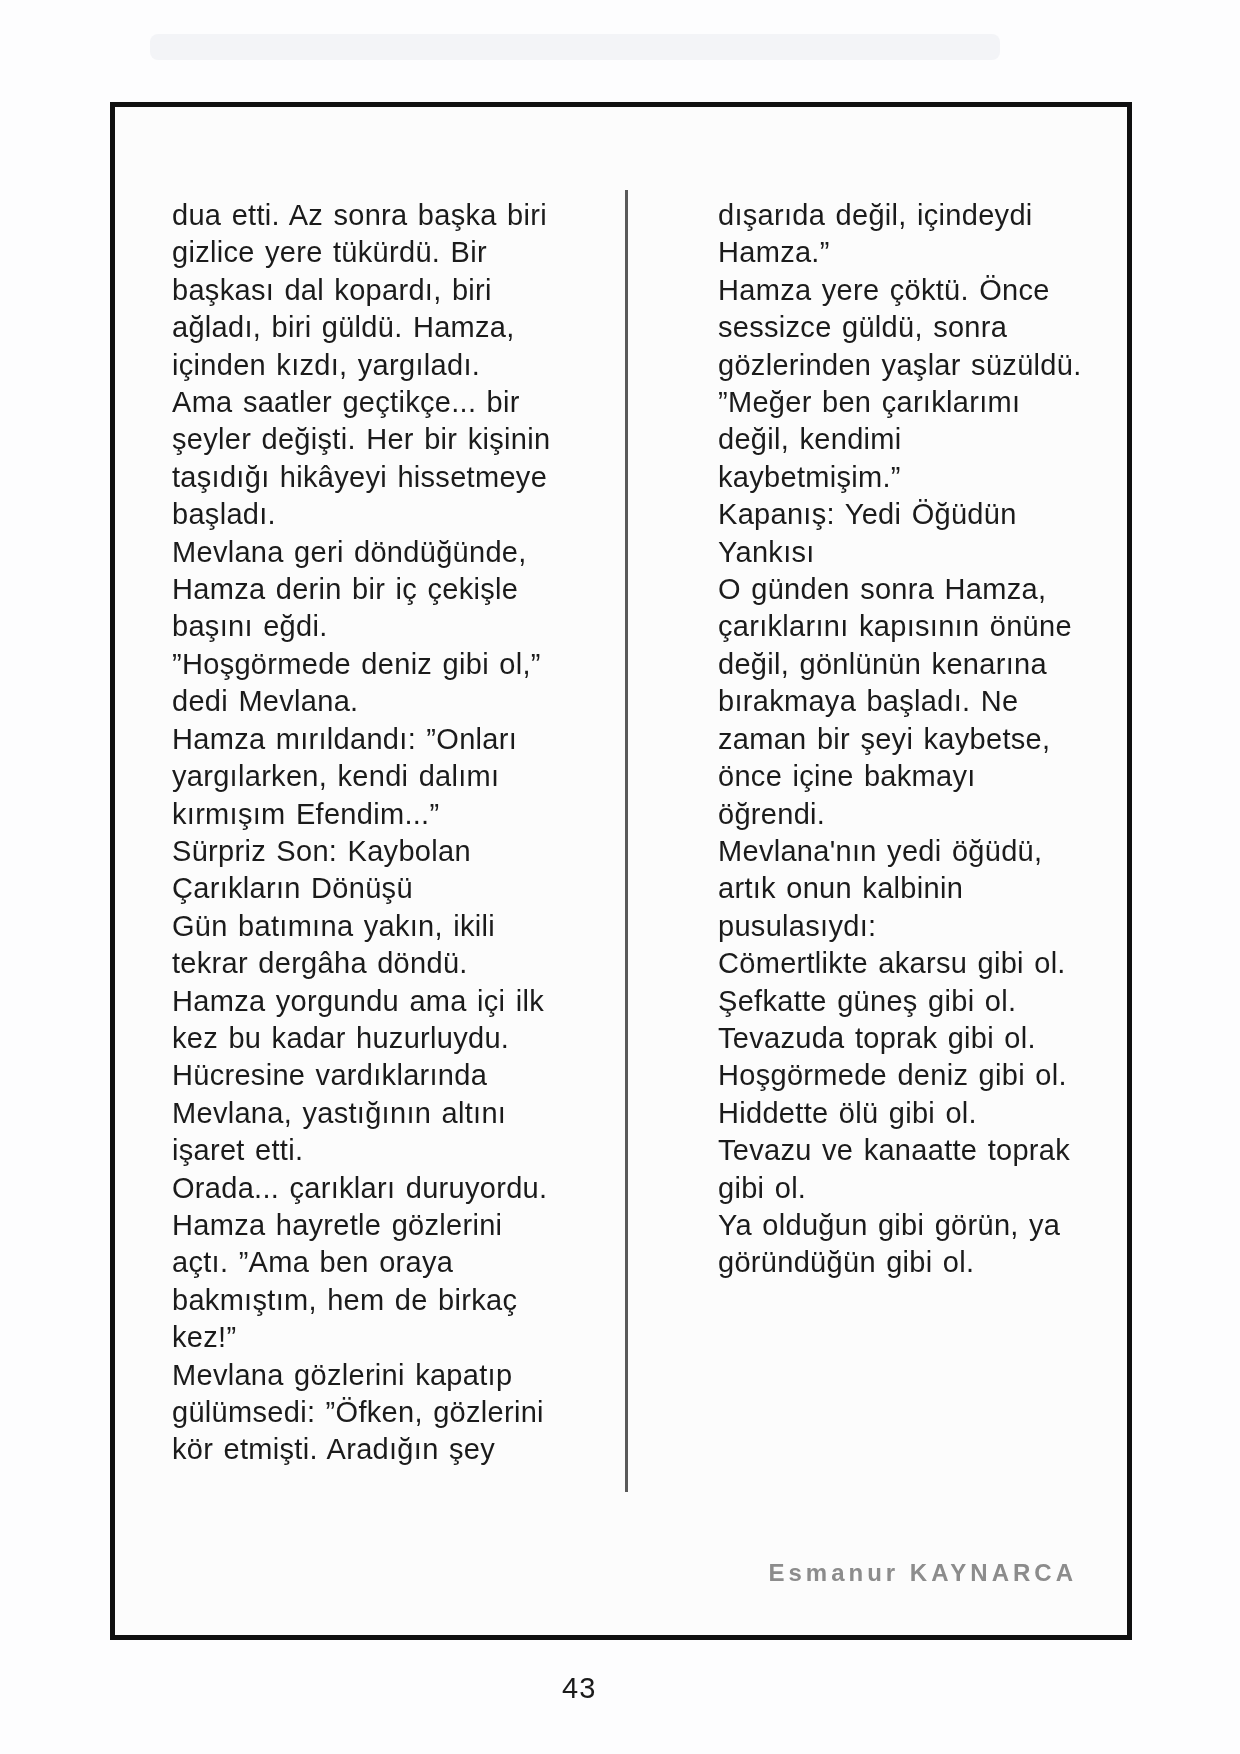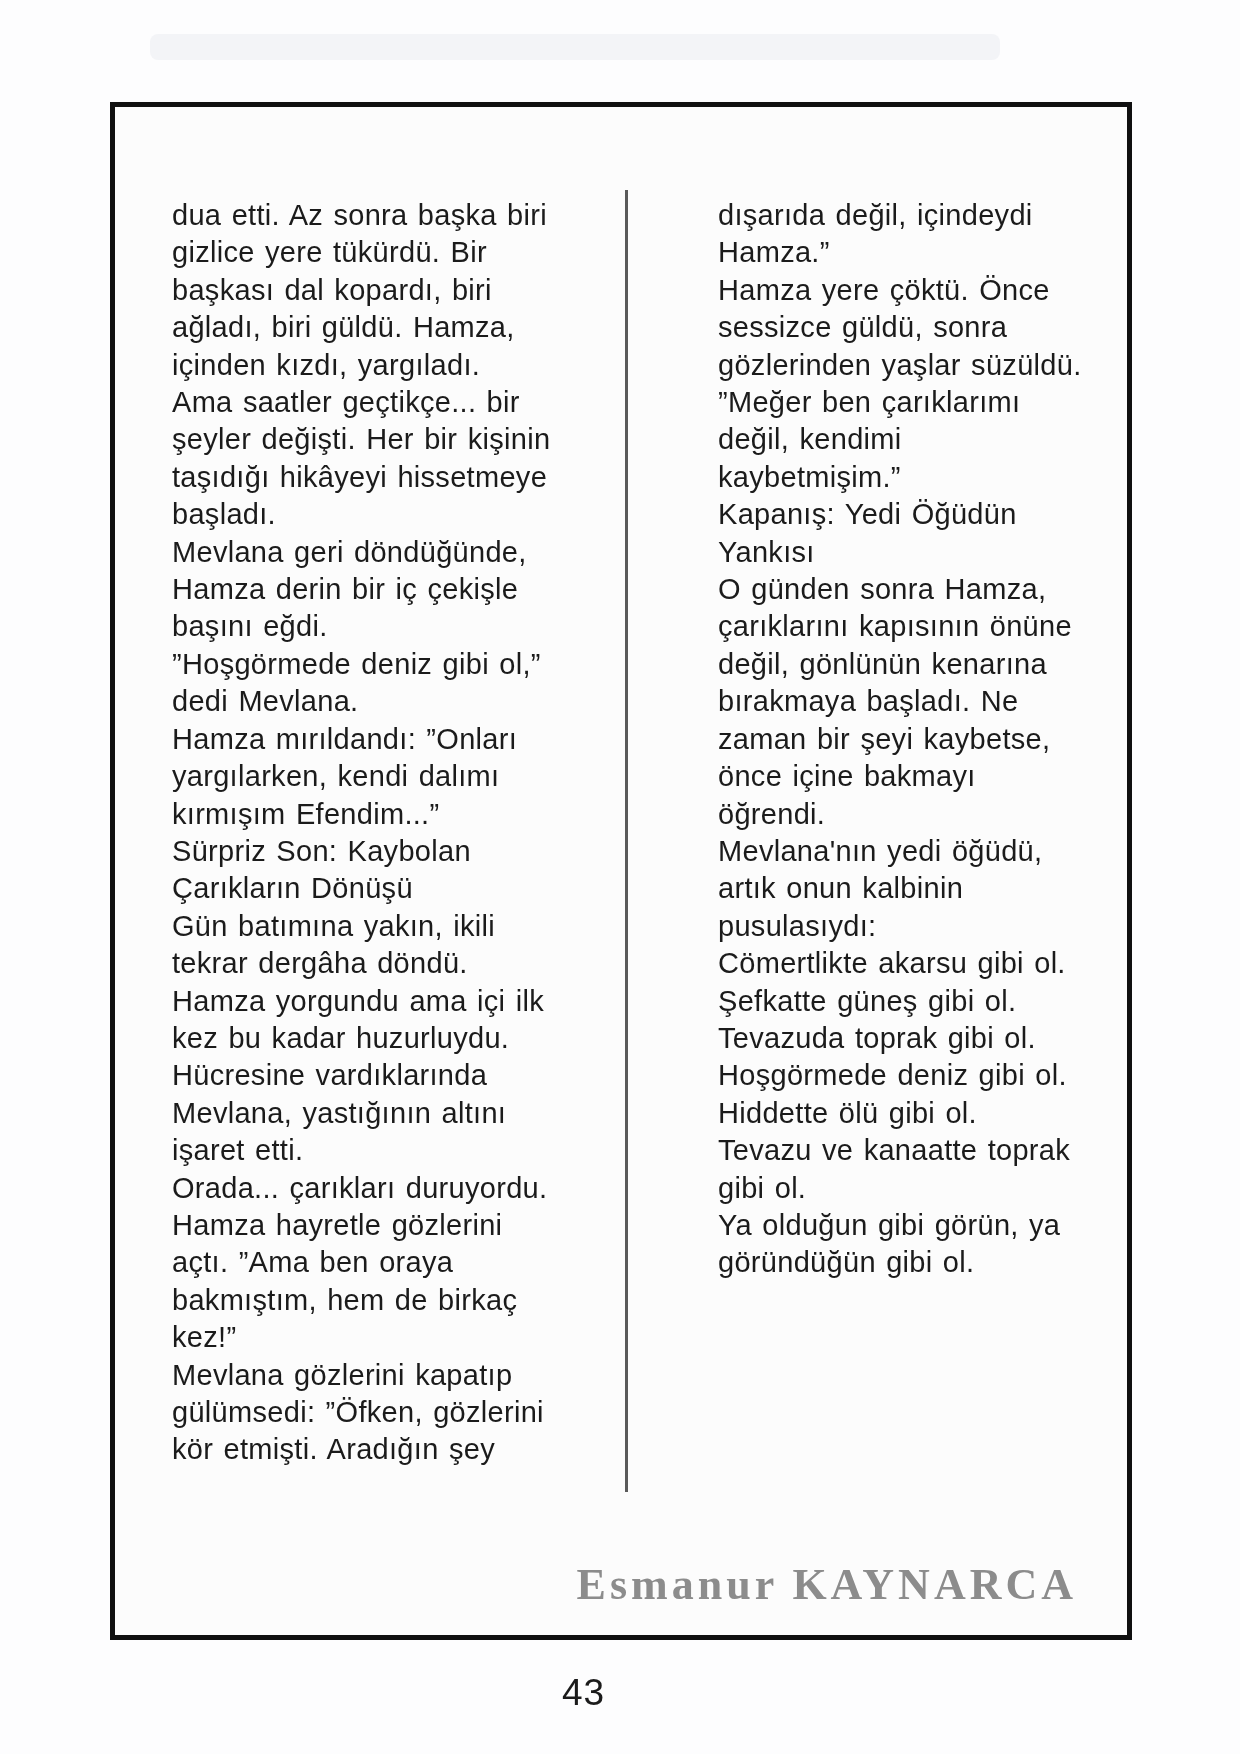--- a/index.html
+++ b/index.html
@@ -46,30 +46,29 @@
   .col-right{left:603px;width:450px;}
   .divider{
     position:absolute;
     left:510px;top:83px;
     width:3px;height:1302px;
     background:var(--divider);
   }
   .author{
     position:absolute;
     right:50px;top:1452px;
-    font-size:44px;
+    font-size:24px;
     font-weight:bold;
     color:var(--author);
     letter-spacing:4px;
-    font-family:Liberation Serif, serif;
   }
   .page-number{
     position:absolute;
     left:562px;top:1672px;
-    font-size:37px;
+    font-size:29px;
     color:var(--text);
     letter-spacing:1px;
   }
 </style>
 </head>
 <body>
 
 <div class="scan-smudge smudge-top"></div>
 <div class="scan-smudge smudge-top2"></div>
 

